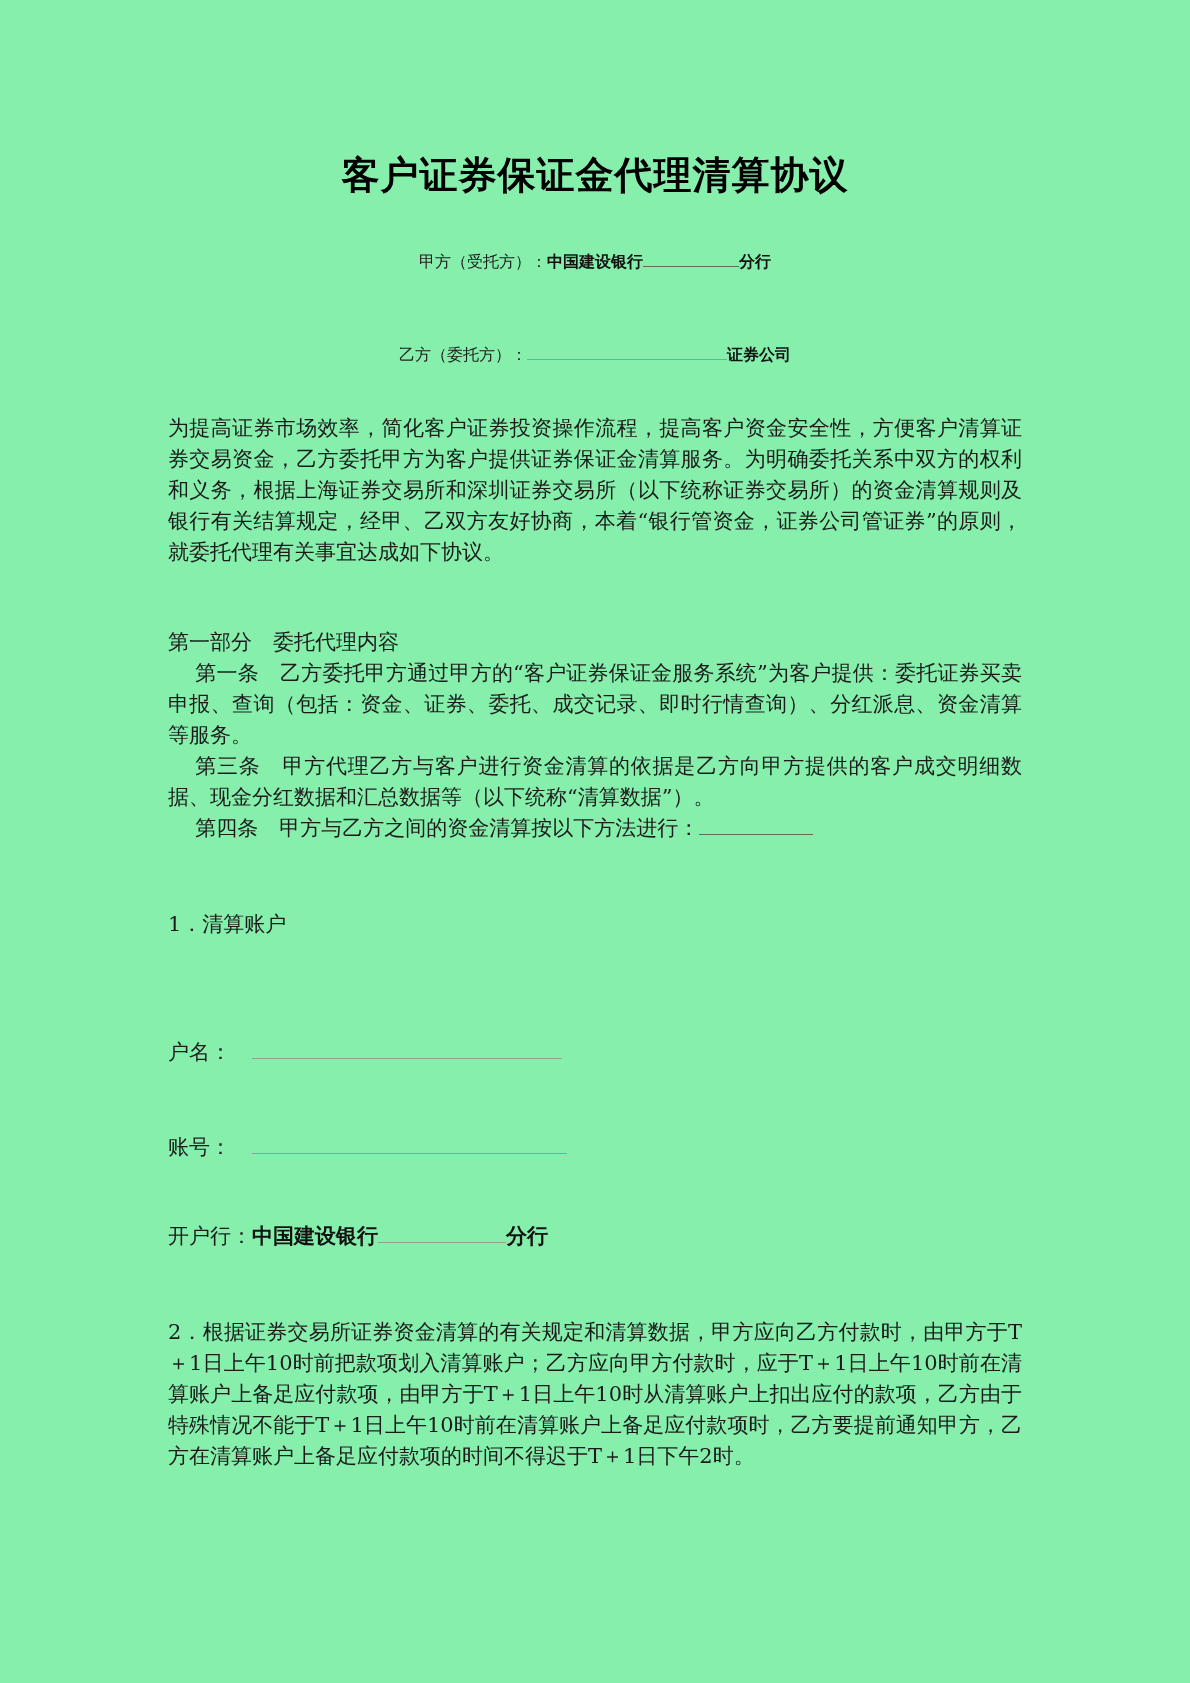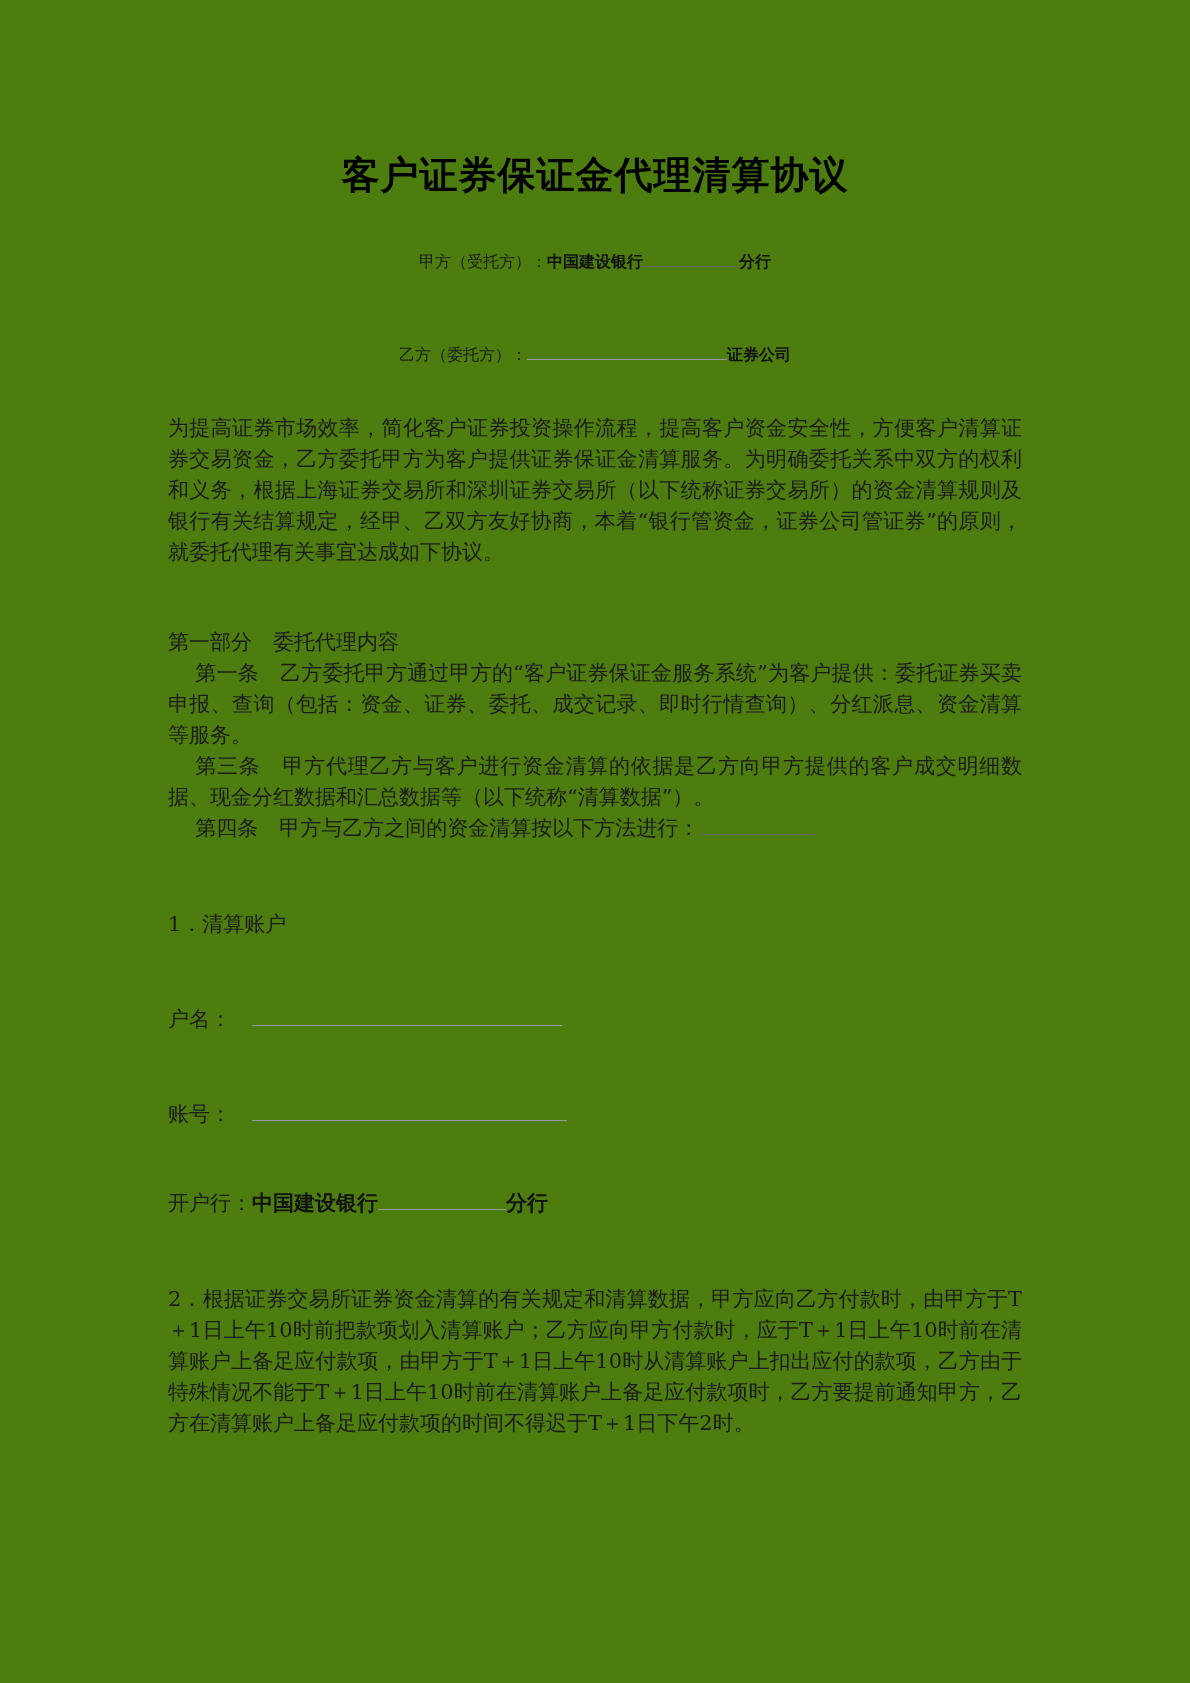--- a/index.html
+++ b/index.html
@@ -1,19 +1,19 @@
 <!DOCTYPE html>
 <html lang="zh"><head>
 <meta charset="utf-8">
 <style>
   html,body { margin:0; padding:0; background:#ffffff; }
   .page {
     position:relative;
     width:1190px; height:1683px;
-    background:#4d7c0f;
+    background:#86efac;
     overflow:hidden;
     font-family:"DejaVu Serif","Liberation Serif",serif;
     color:#1b1b1b;
     box-sizing:border-box;
   }
   .content { padding:0 168px; box-sizing:border-box; }
 
   .doc-title {
     margin:150px 0 0 0;
     font-family:"DejaVu Sans","Liberation Sans",sans-serif;
@@ -34,21 +34,21 @@
     margin:0;
     font-size:21px;
     line-height:31px;
     text-align:justify;
     text-justify:inter-ideograph;
   }
   p.intro   { margin-top:42px; }
   p.heading { margin-top:59px; }
   p.article { text-indent:1.3em; }
   p.item1   { margin-top:65px; }
-  p.field-name { margin-top:64px; }
+  p.field-name { margin-top:97px; }
   p.field-no   { margin-top:64px; }
   p.field-bank { margin-top:57px; }
   p.item2   { margin-top:65px; }
 
   .blank {
     display:inline-block;
     height:1.05em;
     vertical-align:baseline;
     border-bottom:1px solid #444;
     box-sizing:border-box;

